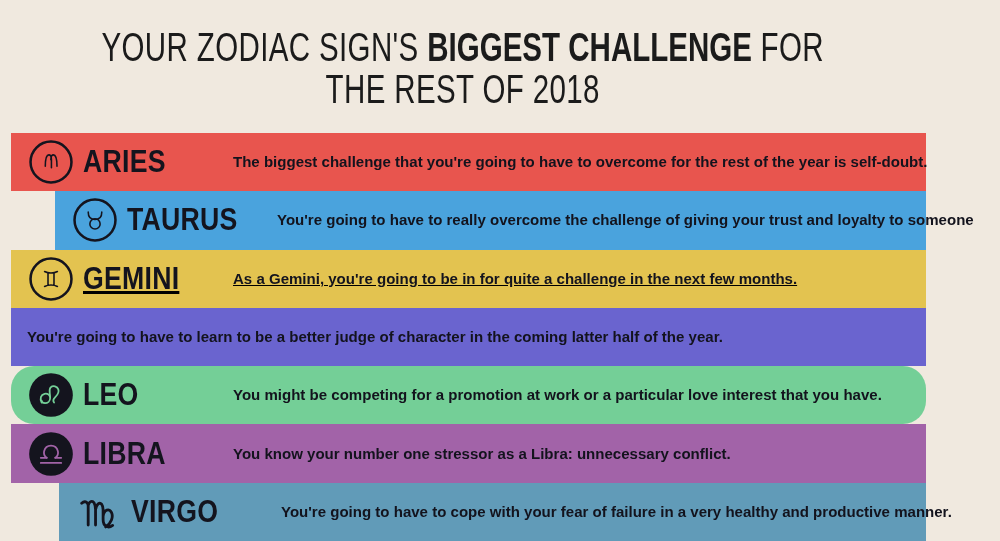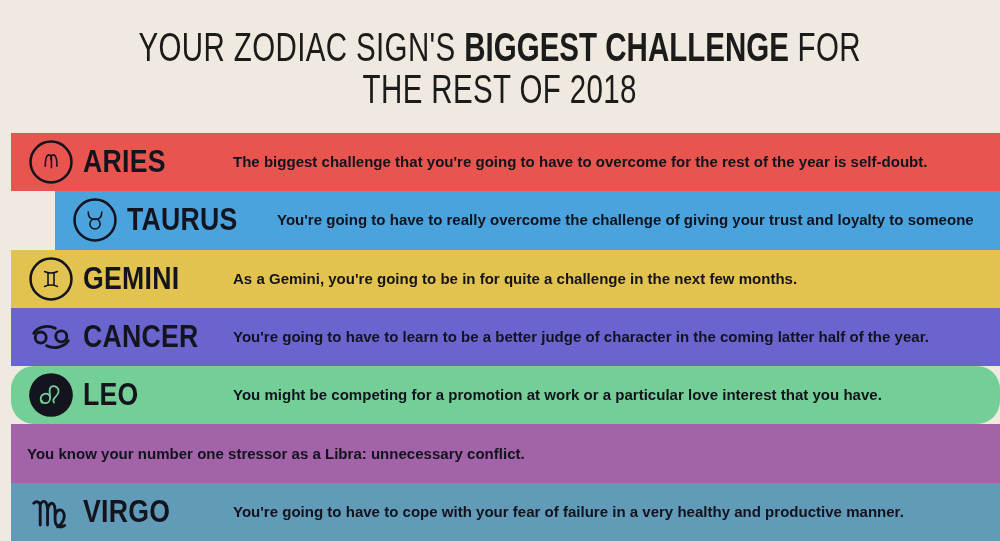--- a/index.html
+++ b/index.html
@@ -4,21 +4,21 @@
 <style>
   html,body{margin:0;padding:0;}
   body{
     width:1000px;height:541px;
     background:#f0e9df;
     font-family:"Liberation Sans", sans-serif;
     overflow:hidden;
   }
   #infographic{
     position:relative;
-    width:1000px;height:541px;
+    width:926px;height:541px;
     background:#f0e9df;
   }
 
   
   #header{
     height:133px;
     background:#f0e9df;
     display:flex;
     align-items:center;
     justify-content:center;
@@ -127,67 +127,67 @@
               <g fill="none" stroke="#14141e" stroke-width="2.2" stroke-linecap="round" stroke-linejoin="round" transform="translate(20 20) scale(0.62) translate(-20 -20)">
                 <circle cx="20" cy="25.5" r="7.2"></circle>
                 <path d="M10.5 9 C10.5 16, 14.5 19.2, 20 19.2 C25.5 19.2, 29.5 16, 29.5 9"></path>
               </g>
             </svg>
           </span>
           <span class="sign-name">Taurus</span>
         </div>
         <div class="desc">You're going to have to really overcome the challenge of giving your trust and loyalty to someone</div>
       </div>
-      <div class="row" style="background: rgb(227, 195, 80);">
+      <div class="row" style="background: rgb(227, 195, 80); text-decoration: underline;">
         <div class="sign-block">
           <span class="glyph">
             <svg width="46" height="46" viewBox="0 0 40 40">
               <circle cx="20" cy="20" r="17.8" fill="none" stroke="#14141e" stroke-width="2.2"></circle>
               <g fill="none" stroke="#14141e" stroke-width="2.2" stroke-linecap="round" stroke-linejoin="round" transform="translate(20 20) scale(0.62) translate(-20 -20)">
                 <path d="M11 9.5 C16 12.2, 24 12.2, 29 9.5 M11 30.5 C16 27.8, 24 27.8, 29 30.5 M15.8 11.3 L15.8 28.7 M24.2 11.3 L24.2 28.7"></path>
               </g>
             </svg>
           </span>
           <span class="sign-name">Gemini</span>
         </div>
         <div class="desc">As a Gemini, you're going to be in for quite a challenge in the next few months.</div>
       </div>
       <div class="row" style="background: rgb(106, 100, 207);">
-        <div class="sign-block">
-          <span class="glyph">
-            <svg width="48" height="46" viewBox="0 0 40 40">
-              <g fill="none" stroke="#14141e" stroke-width="2.6" stroke-linecap="round" stroke-linejoin="round" transform="translate(20 20) scale(0.94) translate(-20 -20)">
-                <path d="M4 16.5 C8 10.5, 17 8.5, 24 12 M36 23.5 C32 29.5, 23 31.5, 16 28"></path>
-                <circle cx="10.5" cy="20.5" r="5.1" class="fillnone"></circle>
-                <circle cx="29.5" cy="19.5" r="5.1" class="fillnone"></circle>
-              </g>
-            </svg>
-          </span>
-          <span class="sign-name">Cancer</span>
-        </div>
         <div class="desc">You're going to have to learn to be a better judge of character in the coming latter half of the year.</div>
       </div>
       <div class="row" style="background: rgb(116, 207, 151); border-radius: 23px;">
         <div class="sign-block">
           <span class="glyph">
             <svg width="46" height="46" viewBox="0 0 40 40">
               <circle cx="20" cy="20" r="19" fill="#14141e"></circle>
               <g fill="none" stroke="#74cf97" stroke-width="2.1" stroke-linecap="round" stroke-linejoin="round" transform="translate(20 20) scale(0.74) translate(-20 -20)">
                 <path d="M9 29 C6.6 24.5, 8 19.5, 12.4 18.6 C16.4 17.8, 19 20.4, 19 23.6 C19 27.4, 16 29.6, 13 29.6 C10.6 29.6, 9 28.4, 9 26.6 M19 23.6 C19 17, 17 13.5, 19.6 11 C22.4 8.3, 27.4 9.6, 28.6 13.4 C29.8 17.2, 27.6 20, 25 22.4 C22.6 24.6, 22 26.6, 23.6 28.8"></path>
               </g>
             </svg>
           </span>
           <span class="sign-name">Leo</span>
         </div>
         <div class="desc">You might be competing for a promotion at work or a particular love interest that you have.</div>
       </div>
       <div class="row" style="background: rgb(162, 99, 168);">
+        <div class="sign-block">
+          <span class="glyph">
+            <svg width="46" height="46" viewBox="0 0 40 40">
+              <circle cx="20" cy="20" r="19" fill="#14141e"></circle>
+              <g fill="none" stroke="#a263a8" stroke-width="2.1" stroke-linecap="round" stroke-linejoin="round" transform="translate(20 20) scale(0.74) translate(-20 -20)">
+                <path d="M8 30.5 L32 30.5 M8 24.5 L15 24.5 M25 24.5 L32 24.5"></path>
+                <path d="M15 24.5 C12.4 22.6, 11.2 19.8, 11.9 16.8 C12.9 12.7, 16.4 10.2, 20 10.2 C23.6 10.2, 27.1 12.7, 28.1 16.8 C28.8 19.8, 27.6 22.6, 25 24.5"></path>
+              </g>
+            </svg>
+          </span>
+          <span class="sign-name">Libra</span>
+        </div>
         <div class="desc">You know your number one stressor as a Libra: unnecessary conflict.</div>
       </div>
-      <div class="row" style="background: rgb(97, 155, 184);">
+      <div class="row" style="background: rgb(97, 155, 184); margin-left: 48px;">
         <div class="sign-block">
           <span class="glyph">
             <svg width="48" height="46" viewBox="0 0 40 40">
               <g fill="none" stroke="#14141e" stroke-width="2.6" stroke-linecap="round" stroke-linejoin="round" transform="translate(20 20) scale(0.94) translate(-20 -20)">
                 <path d="M4 12 C6.5 9.5, 9.5 10.2, 10 14 L10 32 M10 14 C11 9.8, 14 9.2, 15.5 11.6 C16.6 13.4, 16.8 15.6, 16.8 18 L16.8 32 M16.8 18 C17.6 12.4, 20.6 10.6, 22.4 12.8 C23.6 14.3, 23.8 16.4, 23.8 18.6 L23.8 27 C23.8 33.6, 28.6 35.4, 32.6 32.4 M23.8 24 C24.6 17.6, 29.6 16.4, 31.6 20.6 C33.4 24.4, 31.4 30.4, 26.2 33.8"></path>
               </g>
             </svg>
           </span>
           <span class="sign-name">Virgo</span>
         </div>

